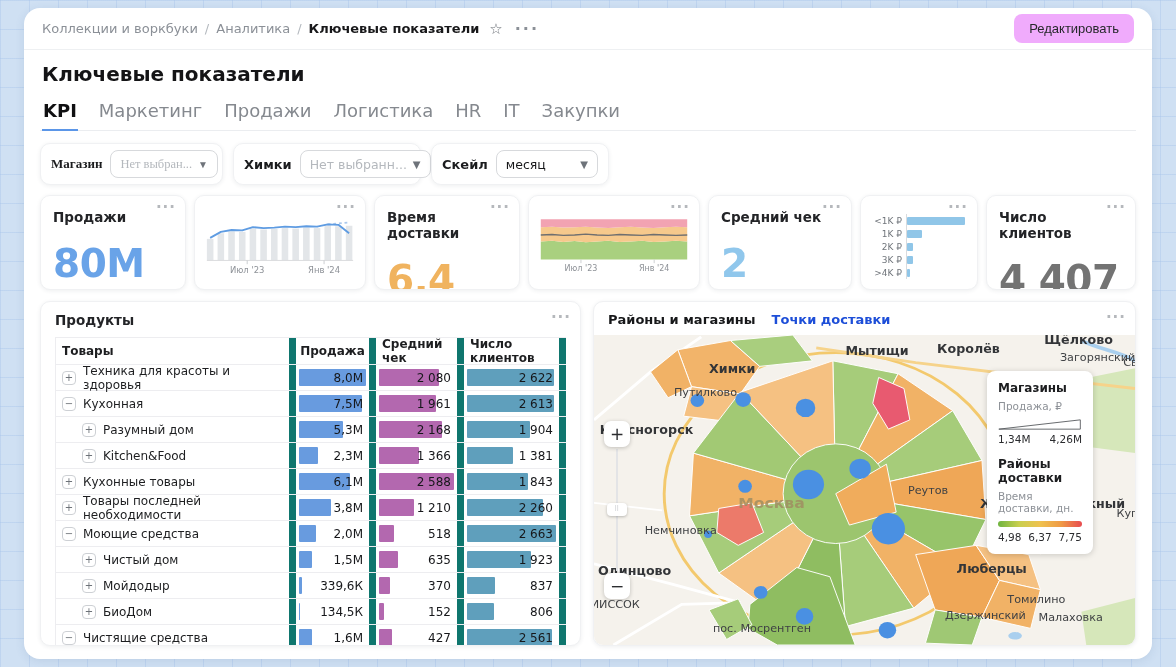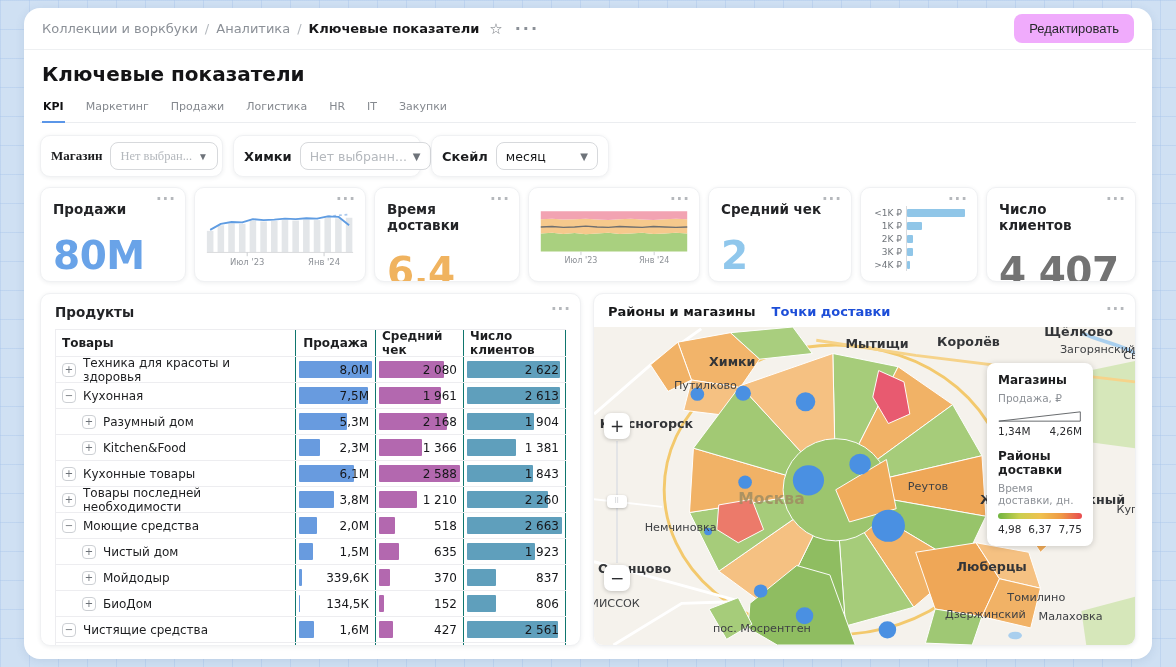--- a/index.html
+++ b/index.html
@@ -25,21 +25,21 @@
   .crumb.current{ color:#18181a; font-weight:bold; }
   .crumb-sep{ color:#b3b8be; }
   .star{ font-size:15px; color:#6e737a; margin-left:10px; cursor:pointer; }
   .bc-dots{ color:#8b9097; margin-left:12px; letter-spacing:2px; font-weight:bold; cursor:pointer; }
   .edit-btn{ margin-left:auto; background:#f0abfc; border:none; border-radius:8px;
     font-size:13px; color:#26282b; padding:7px 15px; cursor:pointer; font-family:Liberation Sans, sans-serif; }
   
   .content{ flex:1; display:flex; flex-direction:column; padding:0 16px 13px; min-height:0; }
   .page-title{ font-size:20px; font-weight:bold; color:#141416; margin:12px 2px 8px; }
   .tabs{ display:flex; gap:20px; border-bottom:1px solid #ebedf0; padding:0 2px; }
-  .tab{ font-size:11px; color:#85898f; padding:6px 1px 8px; cursor:pointer; }
+  .tab{ font-size:18px; color:#85898f; padding:6px 1px 8px; cursor:pointer; }
   .tab.active{ color:#101012; font-weight:bold; border-bottom:2px solid #5b96e8; margin-bottom:-1px; }
   
   .filters{ display:flex; gap:10px; margin-top:12px; }
   .filter-card{ background:#fff; border:1px solid #f0f1f3; border-radius:10px;
     box-shadow:0 1px 4px rgba(40,50,70,.08); padding:6px 10px;
     display:flex; align-items:center; gap:8px; }
   .filter-label{ font-size:13px; font-weight:bold; color:#1b1c1e; white-space:nowrap; }
   .select{ border:1px solid #d7d9dc; border-radius:8px; height:28px; display:flex;
     align-items:center; padding:0 9px; gap:6px; font-size:12.5px; flex:1; cursor:pointer; background:#fff; }
   .select .value{ color:#17181a; white-space:nowrap; overflow:hidden; flex:1; }
@@ -70,21 +70,21 @@
   .bottom{ flex:1; display:flex; gap:12px; margin-top:11px; min-height:0; }
   .panel{ background:#fff; border:1px solid #f0f1f3; border-radius:10px;
     box-shadow:0 1px 4px rgba(40,50,70,.08); position:relative; overflow:hidden; }
   .products-panel{ width:541px; padding:10px 14px; }
   .panel-title{ font-size:13.5px; font-weight:bold; color:#232427; }
   .panel-dots{ top:6px; }
   
   .table{ margin-top:9px; font-size:12px; color:#1d1e20; }
   .t-head,.t-row{ display:flex; align-items:stretch; border-bottom:1px solid #ededf0; }
   .t-head{ border-top:1px solid #ededf0; font-weight:bold; }
-  .t-cell{ display:flex; align-items:center; padding:0 6px; border-right:1px solid #0f766e; position:relative; }
+  .t-cell{ display:flex; align-items:center; padding:0 6px; border-right:7px solid #0f766e; position:relative; }
   .t-cell:first-child{ border-left:1px solid #ededf0; }
   .t-head .t-cell{ height:26px; }
   .t-row .t-cell{ height:25px; }
   .col-name{ width:241px; } .col-sales{ width:80px; } .col-check{ width:88px; } .col-clients{ flex:1; }
   .t-head .col-sales,.t-head .col-check,.t-head .col-clients{ justify-content:center; }
   .lvl2 .col-name{ padding-left:26px; }
   .expander{ width:14px; height:14px; border:1px solid #cdd0d4; border-radius:4px; color:#6d7278;
     font-size:10px; line-height:12px; text-align:center; margin-right:7px; flex:0 0 14px; cursor:pointer; background:#fff; }
   .num-cell{ padding:0 3px; }
   .bar{ height:17px; border-radius:1px; }

